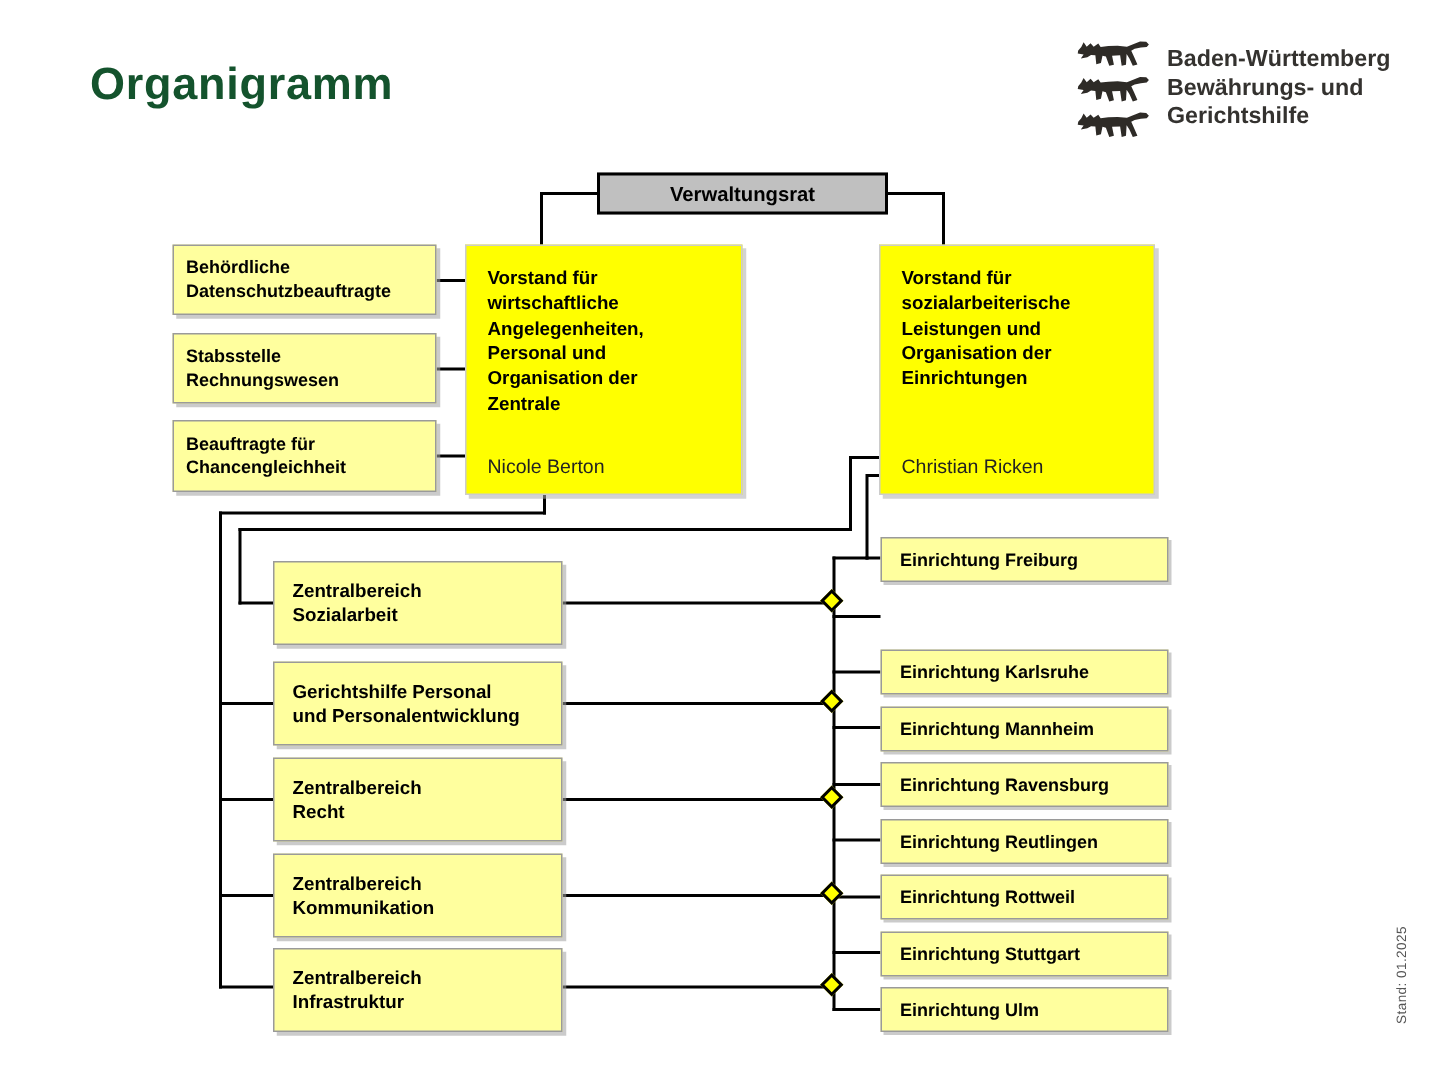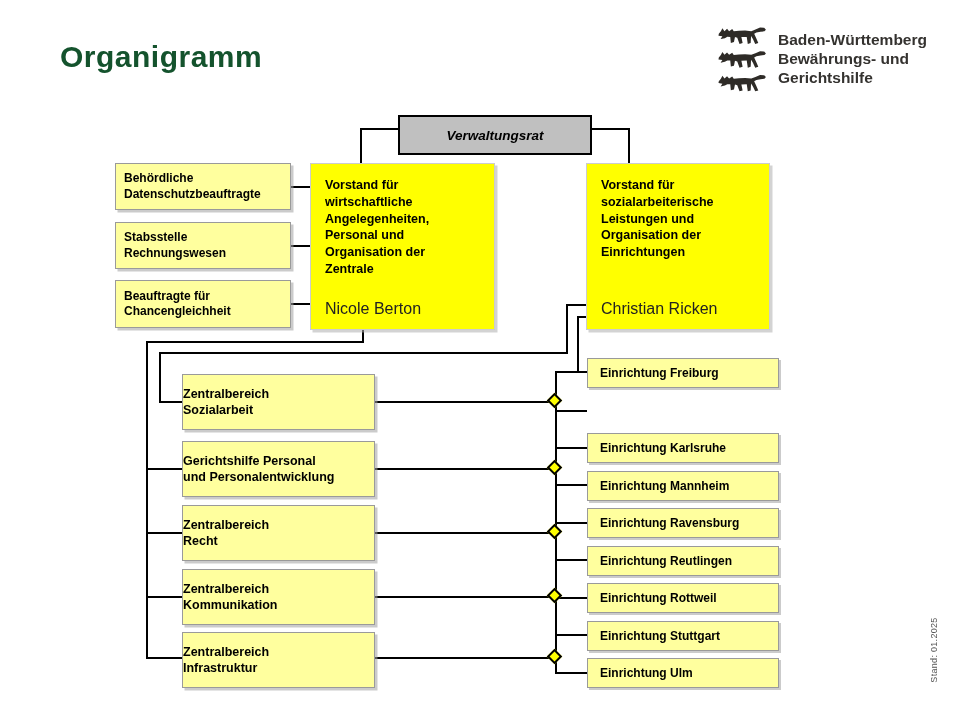--- a/index.html
+++ b/index.html
@@ -21,49 +21,48 @@
   .logo svg { width: 52px; height: 66px; display: block; }
   .logo-text {
     margin-left: 10px; margin-top: 3px;
     font-size: 15.5px; font-weight: bold; line-height: 19px;
     color: #34322f; white-space: pre-line;
   }
   
   .box { position: absolute; display: flex; align-items: center; }
   .box .lbl { font-weight: bold; color: #000; white-space: pre-line; }
   .board-box {
-    left: 398px; top: 115px; width: 194px; height: 40px;
+    left: 398px; top: 115px; width: 194px; height: 28px;
     background: #c0c0c0; border: 2px solid #000;
     justify-content: center;
-    font-style: italic;
   }
   .board-box .lbl { font-size: 13.5px; }
   .vorstand {
     background: #ffff00; border: 1px solid #cccccc;
     box-shadow: 2.5px 2.5px 0 rgba(175,175,175,.55);
     display: flex; flex-direction: column; align-items: flex-start;
     padding: 13px 10px 11px 14px;
   }
   .vorstand .lbl { font-size: 12.5px; line-height: 1.34; }
-  .vorstand .person { margin-top: auto; font-size: 16px; color: #222; font-weight: normal; }
+  .vorstand .person { margin-top: auto; font-size: 13px; color: #222; font-weight: normal; }
   .vorstand-left  { left: 310px; top: 163px; width: 185px; height: 167px; }
   .vorstand-right { left: 586px; top: 163px; width: 184px; height: 167px; }
   .staff {
     left: 115px; width: 176px; height: 47px;
     background: #ffff9e; border: 1px solid #9a9a9a;
     box-shadow: 2.5px 2.5px 0 rgba(160,160,160,.55);
     padding-left: 8px;
   }
   .staff .lbl { font-size: 12px; line-height: 1.28; }
   .staff-1 { top: 163px; } .staff-2 { top: 222px; } .staff-3 { top: 280px; height:48px; }
   .zentral {
     left: 182px; width: 193px; height: 56px;
     background: #ffff9e; border: 1px solid #9a9a9a;
     box-shadow: 2.5px 2.5px 0 rgba(160,160,160,.55);
-    padding-left: 0;
+    padding-left: 12px;
   }
   .zentral .lbl { font-size: 12.5px; line-height: 1.3; }
   .z-1 { top: 374px; } .z-2 { top: 441px; } .z-3 { top: 505px; }
   .z-4 { top: 569px; } .z-5 { top: 632px; }
   .einrichtung {
     left: 587px; width: 192px; height: 30px;
     background: #ffff9e; border: 1px solid #9a9a9a;
     box-shadow: 2px 2px 0 rgba(160,160,160,.55);
     padding-left: 12px;
   }

